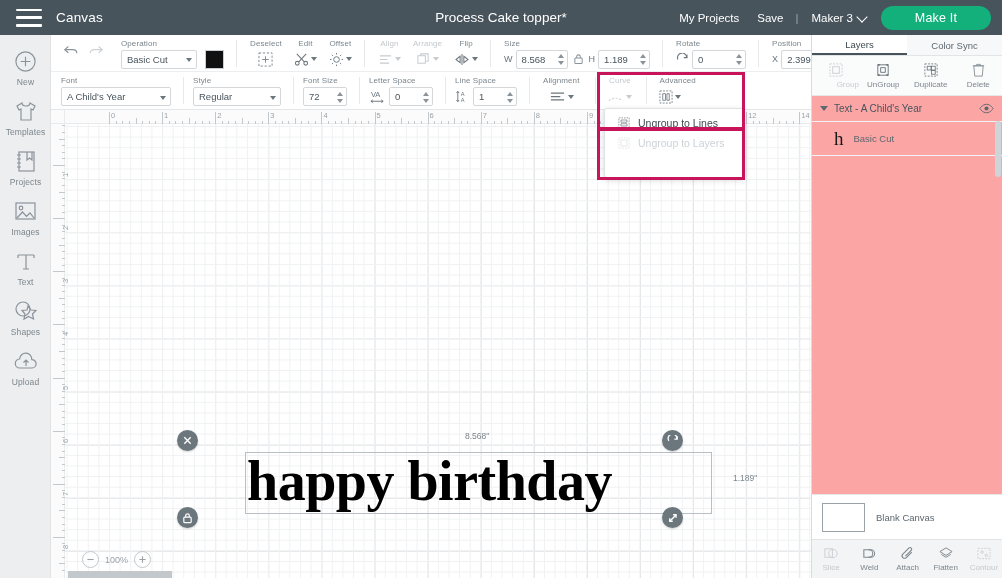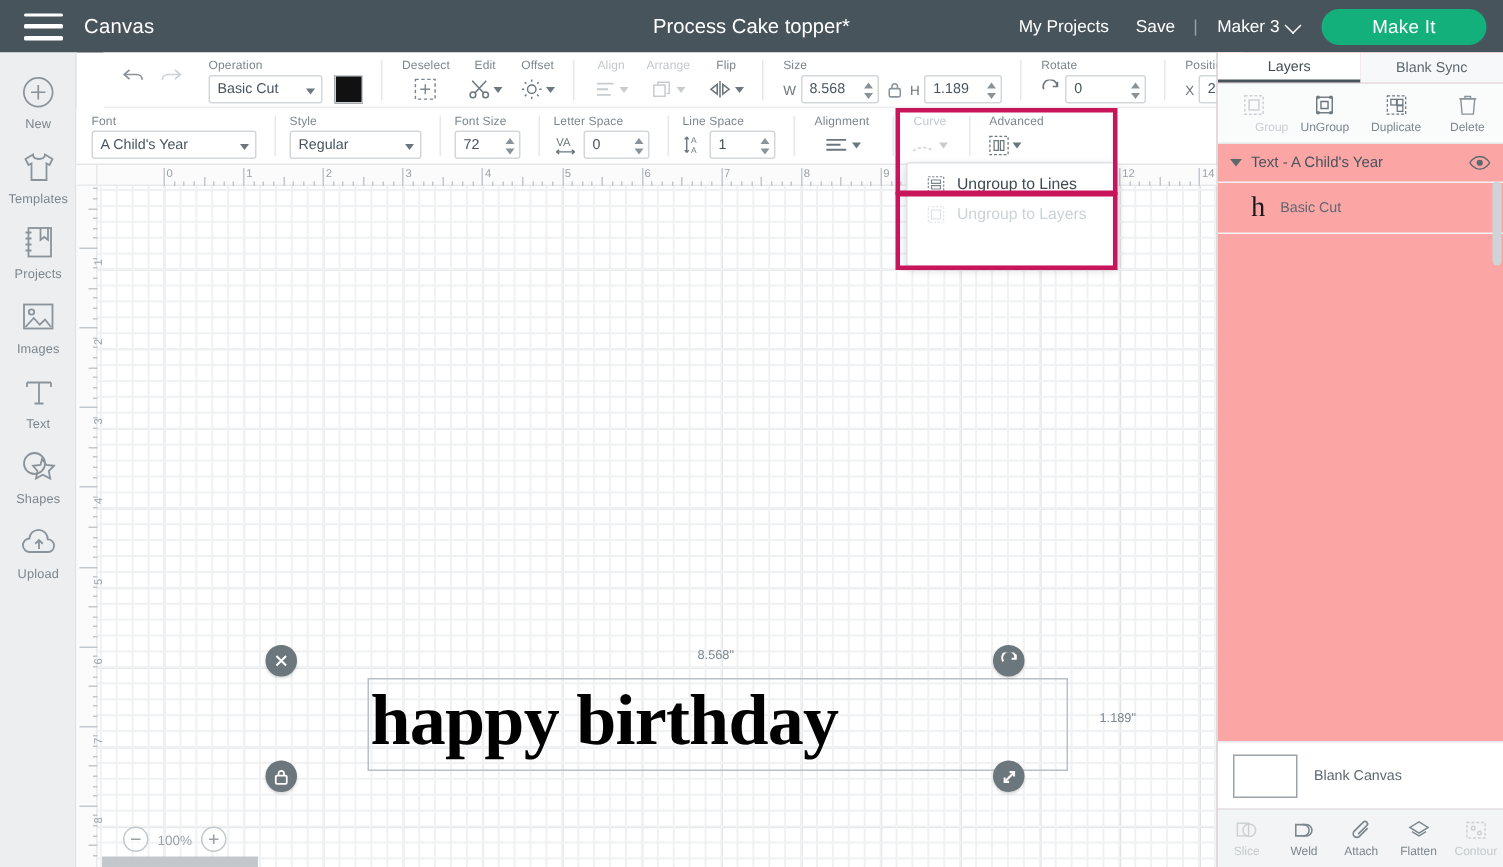--- a/index.html
+++ b/index.html
@@ -65,21 +65,21 @@
     width: 51px; height: 50px; display: flex; flex-direction: column;
     align-items: center; justify-content: center; cursor: pointer; color: #7c868d;
   }
   .sb-ico { width: 25px; height: 25px; display: flex; align-items: center; justify-content: center; }
   .sb-label { font-size: 8.5px; margin-top: 3px; color: #7c868d; letter-spacing: .1px; }
 
   
   .toolbar1 {
     position: absolute; left: 51px; top: 35px; width: 760px; height: 37px;
     background: #ffffff; border-bottom: 1px solid #eceef0;
-    display: flex; align-items: flex-start; margin-left: 18px;
+    display: flex; align-items: center;
   }
   .tgroup { display: flex; align-items: flex-start; height: 37px; padding: 0 7px; position: relative; }
   .tgroup.sep::after {
     content: ""; position: absolute; right: 0; top: 5px; bottom: 5px; width: 1px; background: #e6e8ea;
   }
   .tlabel { font-size: 8px; color: #7c868d; line-height: 11px; padding-top: 3px; letter-spacing: .1px; }
   .tlabel.dim { color: #c3c8cc; }
   .titem { display: flex; flex-direction: column; align-items: flex-start; padding: 0 6px; cursor: pointer; }
   .titem.center { align-items: center; }
   .ticonrow { display: flex; align-items: center; gap: 2px; height: 21px; }
@@ -219,21 +219,21 @@
   }
 
   
   .sel-box {
     position: absolute; left: 194px; top: 342px; width: 467px; height: 62px;
     border: 1px solid #b9c0c5; z-index: 3;
   }
   .art-text {
     position: absolute; left: 196px; top: 333px; width: 470px; height: 76px;
     font-family: "Liberation Serif", serif;
-    font-size: 48px; font-weight: 700; color: #000000;
+    font-size: 56px; font-weight: 700; color: #000000;
     letter-spacing: -0.5px; line-height: 76px; white-space: nowrap;
     z-index: 4; user-select: none;
   }
   .handle {
     position: absolute; width: 21px; height: 21px; border-radius: 50%;
     background: #6b767d; z-index: 5; display: flex; align-items: center;
     justify-content: center; cursor: pointer; box-shadow: 0 1px 2px rgba(0,0,0,.18);
   }
   .dim-label {
     position: absolute; font-size: 8.5px; color: #7c868d; z-index: 5; user-select: none;
@@ -946,21 +946,21 @@
       <span>Ungroup to Layers</span>
     </div>
   </div>
 
   <div class="hl" style="left:597px; top:72px; width:148px; height:58px;"></div>
   <div class="hl" style="left:597px; top:128px; width:148px; height:52px;"></div>
 
   <div class="rpanel">
     <div class="rtabs">
       <div class="rtab active">Layers</div>
-      <div class="rtab">Blank Sync</div>
+      <div class="rtab">Color Sync</div>
     </div>
 
     <div class="ractions">
       <div class="ract dim">
         <span class="icn">
           <svg width="16" height="16" viewBox="0 0 17 17" fill="none" stroke="#cbd0d4" stroke-width="1">
               <rect x="2" y="2" width="13" height="13" stroke-dasharray="2 1.4"></rect>
               <rect x="5" y="5" width="7" height="7"></rect>
             </svg>
         </span>

